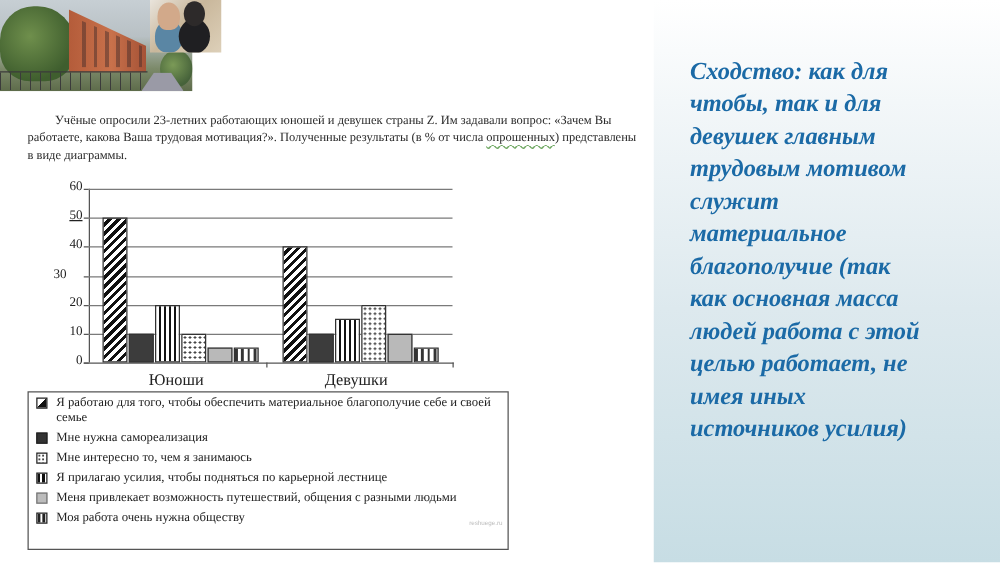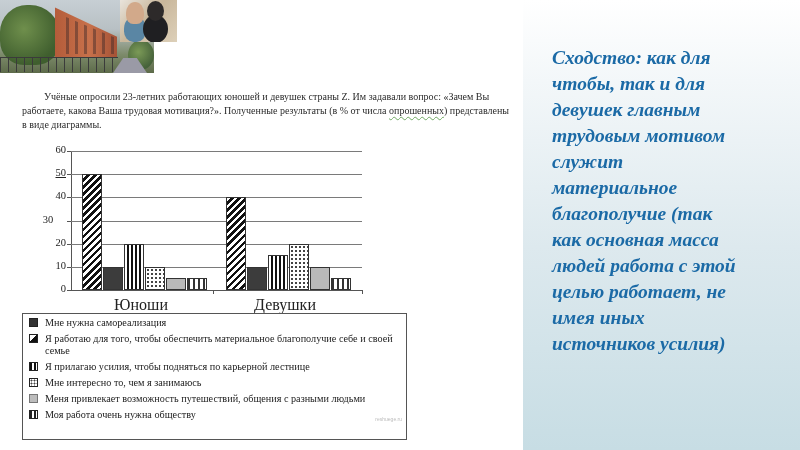--- a/index.html
+++ b/index.html
@@ -50,21 +50,21 @@
   .intro .wavy { text-decoration: underline wavy #6fa862; text-underline-offset: 2px; }
 
   .chart { position: absolute; left: 30px; top: 140px; width: 380px; height: 170px; }
   .tick-label { position: absolute; left: 0; width: 36px; text-align: right; font-size: 10.5px; color: #222; }
   .gridline { position: absolute; left: 41px; width: 291px; height: 0; border-top: 1px solid #7a7a7a; }
   .y-axis { position: absolute; left: 41px; top: 11px; width: 0; height: 139px; border-left: 1px solid #555; }
   .x-axis { position: absolute; left: 37px; top: 150px; width: 296px; height: 0; border-top: 1px solid #555; }
   .x-tick { position: absolute; top: 150px; width: 0; height: 4px; border-left: 1px solid #555; }
   .y-tick { position: absolute; left: 37px; width: 4px; height: 0; border-top: 1px solid #555; }
   .bar { position: absolute; bottom: 20px; width: 20px; box-sizing: border-box; border: 1px solid #333; }
-  .cat-label { position: absolute; top: 156px; font-size: 16px; color: #222; text-align: center; width: 80px; }
+  .cat-label { position: absolute; top: 156px; font-size: 13px; color: #222; text-align: center; width: 80px; }
 
   .p-diag { background: repeating-linear-gradient(135deg, #ffffff 0 2.5px, #111 2.5px 5px); }
   .p-solid { background: #3c3c3c; }
   .p-vert { background: repeating-linear-gradient(90deg, #ffffff 0 2px, #111 2px 4px); }
   .p-dots { background-color: #fff; background-image: radial-gradient(#444 0.9px, transparent 1.1px); background-size: 4px 4px; }
   .p-gray { background: #b9b9b9; }
 
   .legend {
     position: absolute; left: 22px; top: 313px; width: 385px; height: 127px;
     border: 1px solid #555; box-sizing: border-box; padding: 3px 6px 0 6px;
@@ -147,34 +147,34 @@
       <div class="bar p-dashes" style="background: repeating-linear-gradient(90deg, rgb(51, 51, 51) 0px, rgb(51, 51, 51) 2px, transparent 2px, transparent 5px) 0px 2px / 100% 2px repeat-y rgb(255, 255, 255); left: 301px; width: 20px; height: 11.5833px; top: 138.417px; bottom: auto;"></div>
     </div>
   <div class="x-tick" style="left:183px"></div>
   <div class="x-tick" style="left:332px"></div>
   <div class="cat-label" style="left:71px">Юноши</div>
   <div class="cat-label" style="left:215px">Девушки</div>
 </div>
 
 <div class="legend">
   <div class="legend-item">
+    <span class="legend-swatch" style="background:linear-gradient(135deg,#fff 0 45%,#111 45% 100%)"></span>
+    <span class="legend-text">Я работаю для того, чтобы обеспечить материальное благополучие себе и своей семье</span>
+  </div>
+  <div class="legend-item">
     <span class="legend-swatch" style="background:#333"></span>
     <span class="legend-text">Мне нужна самореализация</span>
   </div>
   <div class="legend-item">
-    <span class="legend-swatch" style="background:linear-gradient(135deg,#fff 0 45%,#111 45% 100%)"></span>
-    <span class="legend-text">Я работаю для того, чтобы обеспечить материальное благополучие себе и своей семье</span>
+    <span class="legend-swatch p-dots" style="background-size:3px 3px"></span>
+    <span class="legend-text">Мне интересно то, чем я занимаюсь</span>
   </div>
   <div class="legend-item">
     <span class="legend-swatch" style="background:repeating-linear-gradient(90deg,#111 0 2px,#fff 2px 4px)"></span>
     <span class="legend-text">Я прилагаю усилия, чтобы подняться по карьерной лестнице</span>
-  </div>
-  <div class="legend-item">
-    <span class="legend-swatch p-dots" style="background-size:3px 3px"></span>
-    <span class="legend-text">Мне интересно то, чем я занимаюсь</span>
   </div>
   <div class="legend-item">
     <span class="legend-swatch" style="background:#bcbcbc;border-color:#777"></span>
     <span class="legend-text">Меня привлекает возможность путешествий, общения с разными людьми</span>
   </div>
   <div class="legend-item">
     <span class="legend-swatch" style="background:repeating-linear-gradient(90deg,#222 0 2px,#fff 2px 4px);background-size:100% 3px"></span>
     <span class="legend-text">Моя работа очень нужна обществу</span>
   </div>
   <span class="watermark">reshuege.ru</span>

